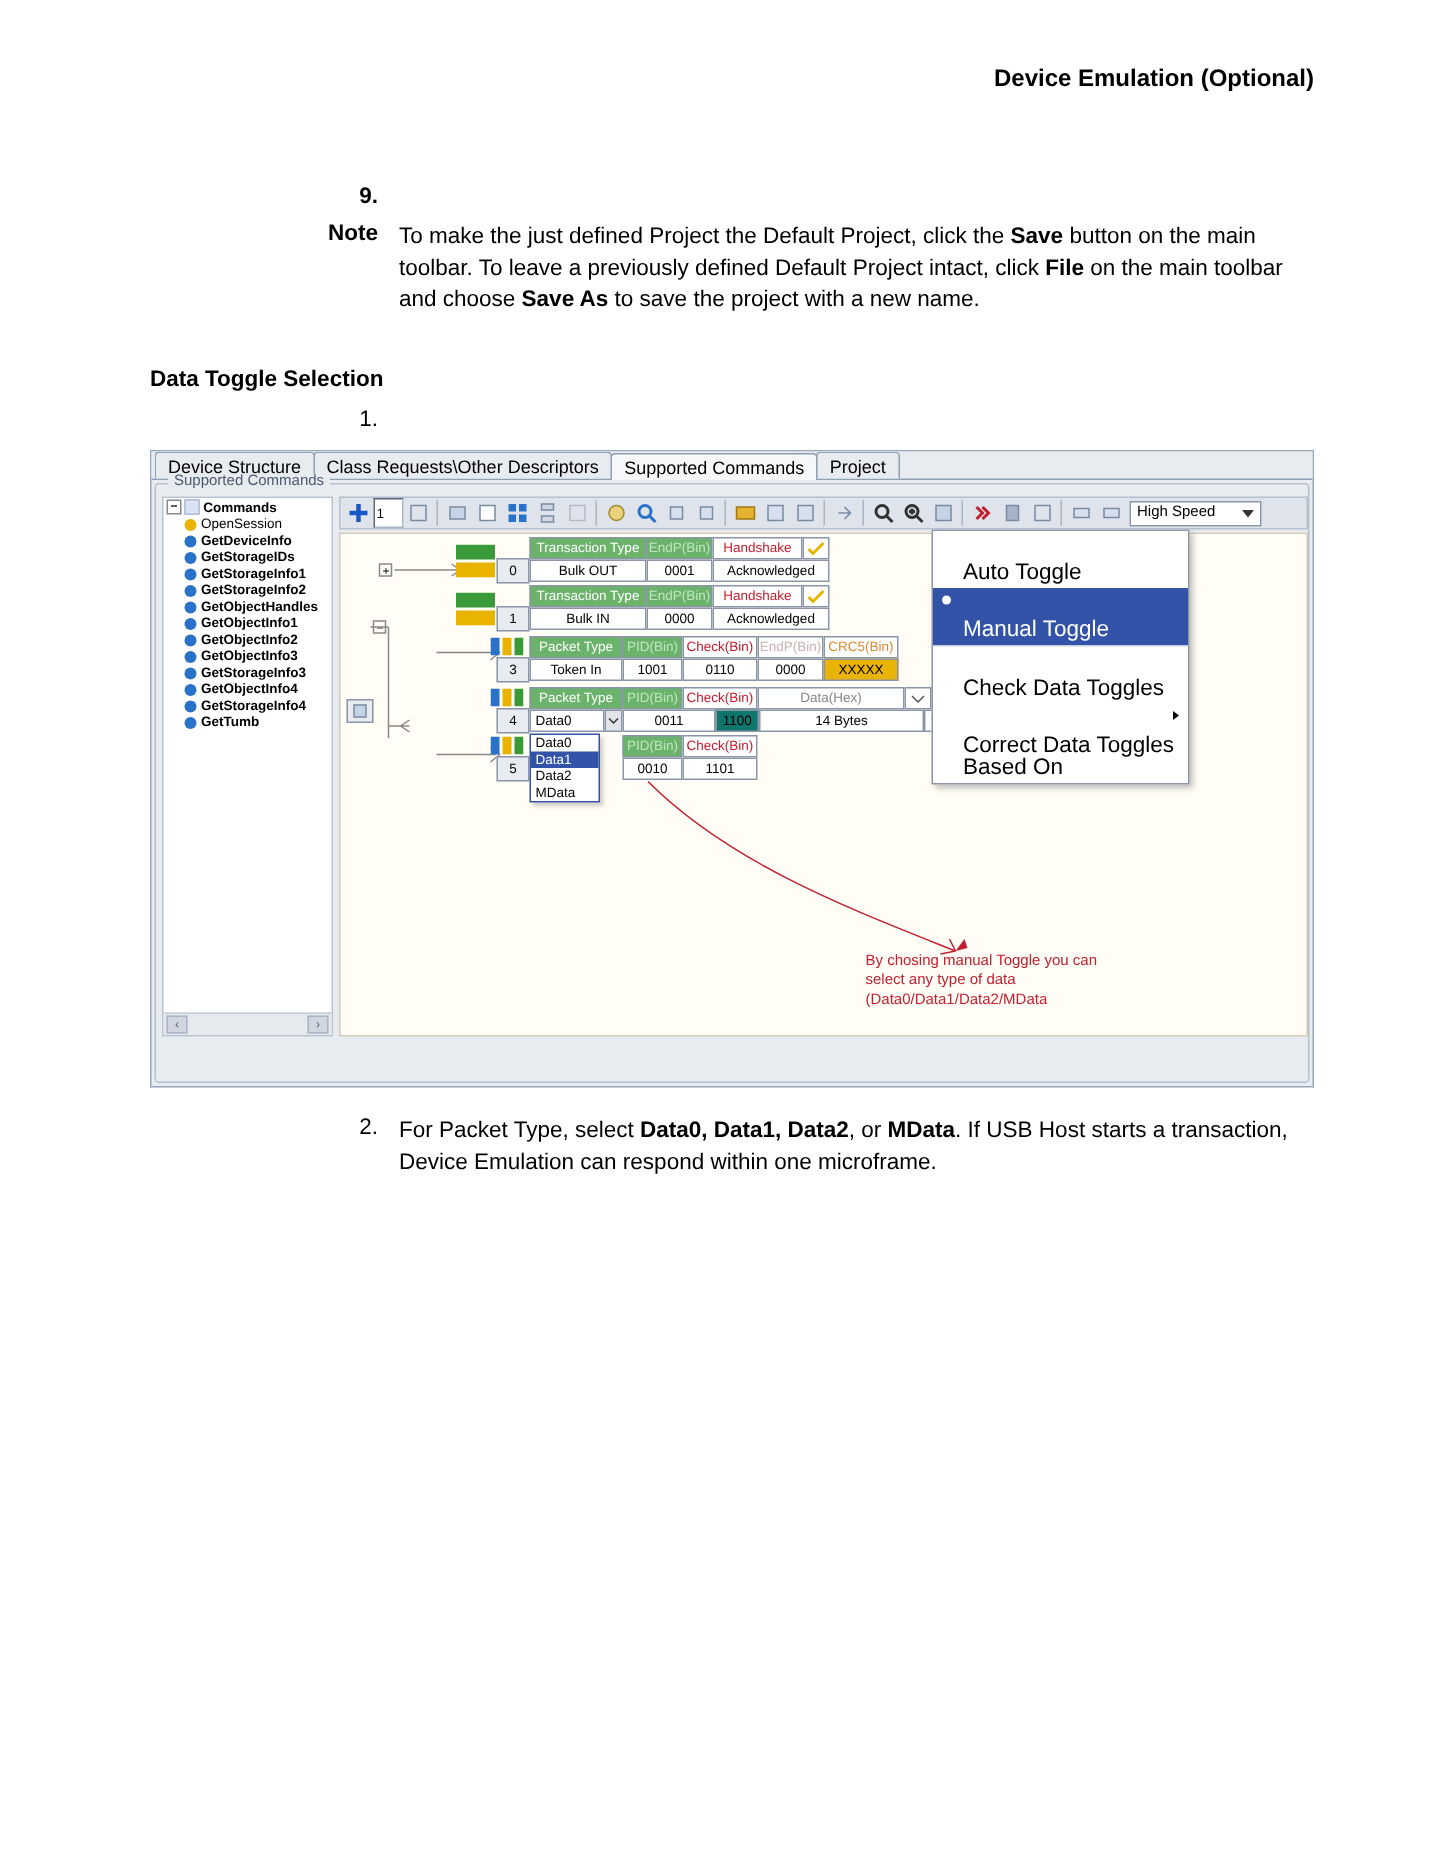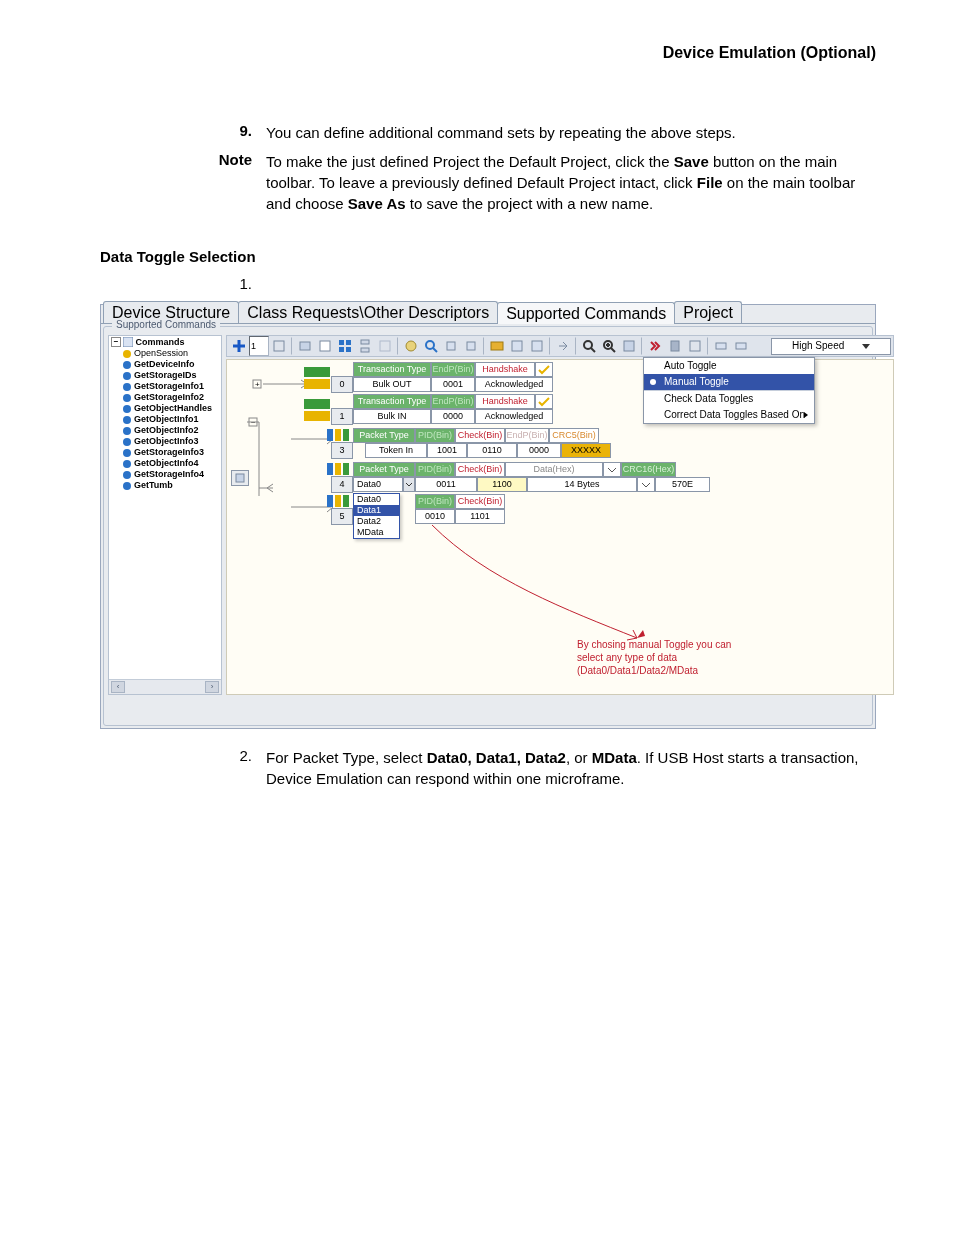--- a/index.html
+++ b/index.html
@@ -5,45 +5,45 @@
 html,body{margin:0;padding:0}
 body{font-family:Arial,Helvetica,sans-serif;font-size:15px;color:#000;width:954px;box-sizing:border-box;padding:44px 78px 40px 102px}
 .hdr{text-align:right;font-weight:bold;font-size:16px;margin-bottom:60px}
 .row{display:flex;align-items:flex-start;margin-bottom:8px}
 .gut{width:150px;flex:0 0 150px;text-align:right;padding-right:14px;font-weight:bold}
 .txt{flex:1;line-height:1.4}
 .h2{font-weight:bold;font-size:15px;margin:34px 0 10px -2px}
 
 .app{border:1px solid #9aa7bd;background:#e8ebef;font-family:Tahoma,Arial,sans-serif;font-size:10px;margin:12px 0 18px -2px;line-height:1}
 .tabs{display:flex;border-bottom:1px solid #90a0b4;background:#e8ebef;height:18px;align-items:flex-end;padding-left:2px}
-.tab{padding:3px 8px 2px;border:1px solid #90a0b4;border-bottom:none;margin-right:-1px;background:#e8ebef;border-radius:3px 3px 0 0;font-size:16px}
+.tab{padding:3px 8px 2px;border:1px solid #90a0b4;border-bottom:none;margin-right:-1px;background:#e8ebef;border-radius:3px 3px 0 0;font-size:12px}
 .tab.cur{background:#f6f7f9;position:relative;top:1px}
 .grp{border:1px solid #b7c2d1;margin:2px;border-radius:3px;position:relative}
 .grp-lab{position:absolute;top:-7px;left:8px;background:#e8ebef;padding:0 4px;font-size:10px;color:#4c5a70}
 .body{display:flex;padding-top:8px;min-height:390px}
 .tree{width:112px;flex:0 0 112px;border:1px solid #b7c2d1;background:#fff;margin:0 4px;height:358px;overflow:hidden;position:relative}
 .tn{display:flex;align-items:center;padding:1px 2px;font-size:9px;white-space:nowrap}
 .tn.root{font-weight:bold}
 .tn .sq{width:8px;height:8px;border:1px solid #888;display:flex;align-items:center;justify-content:center;font-size:8px;margin-right:2px}
 .tico{width:8px;height:8px;background:#2a72c8;border-radius:50%;margin:0 3px 0 12px;flex:0 0 8px}
 .tico.y{background:#e8b400}
 .tscroll{position:absolute;bottom:0;left:0;right:0;height:14px;background:#e6e9ee;border-top:1px solid #c3ccd8;display:flex;align-items:center;justify-content:space-between;padding:0 2px}
 .tscroll span{width:12px;height:10px;background:#d0d6e0;border:1px solid #a9b4c4;display:flex;align-items:center;justify-content:center;font-size:8px;color:#4c5a70}
 
 .main{flex:1}
 .tb{display:flex;align-items:center;background:#dfe4ec;border:1px solid #b7c2d1;height:20px;gap:0;padding:0 2px;position:relative}
 .tbn{width:18px;height:18px;display:flex;align-items:center;justify-content:center;border:1px solid transparent;margin:0 0px}
 .tbn svg{display:block}
 .tbn.sep{width:0;border-left:1px solid #a9b4c4;height:16px;margin:0 2px}
-.spd{border:1px solid #8a96a8;background:#fff;height:15px;width:78px;font-size:10px;padding:0 20px;display:flex;align-items:center;justify-content:space-between;margin-left:20px}
+.spd{border:1px solid #8a96a8;background:#fff;height:15px;width:78px;font-size:10px;padding:0 4px;display:flex;align-items:center;justify-content:space-between;margin-left:2px}
 .spd b{font-weight:normal}
 .spd i{border-left:4px solid transparent;border-right:4px solid transparent;border-top:5px solid #333}
 
 .dd{position:absolute;right:78px;top:21px;width:170px;background:#fff;border:1px solid #8a96a8;box-shadow:2px 2px 4px rgba(0,0,0,.25);z-index:5}
-.ddi{padding:3px 6px 3px 20px;font-size:10px;position:relative}
+.ddi{padding:20px 6px 3px 20px;font-size:15px;position:relative}
 .ddi.sel{background:#3353a8;color:#fff}
 .ddi .dot{position:absolute;left:6px;top:5px;width:6px;height:6px;border-radius:50%;background:#3353a8}
 .ddi.sel .dot{background:#fff}
 .ddi .arr{position:absolute;right:6px;top:5px;border-top:3px solid transparent;border-bottom:3px solid transparent;border-left:4px solid #000}
 
 .cv{position:relative;background:#fffdf5;border:1px solid #cfcbb7;height:334px;margin-top:2px}
 .pin{position:absolute;border:1px solid #8a96a8;background:#e8ebef;width:16px;height:14px;display:flex;align-items:center;justify-content:center}
 .cell{position:absolute;border:1px solid #8a96a8;height:15px;display:flex;align-items:flex-end;font-size:9px;background:#fff;box-sizing:border-box}
 .cell.h{border:none;background:transparent}
 .cell.h span{height:15px;display:flex;align-items:center;justify-content:center;border:1px solid #8a96a8;box-sizing:border-box}
@@ -54,21 +54,20 @@
 .data-dd div{padding:1px 3px;font-size:9px}
 .data-dd .sel{background:#3353a8;color:#fff}
 </style>
 </head>
 <body>
 
 <div class="hdr">Device Emulation (Optional)</div>
 
 <div class="row">
  <div class="gut">9.</div>
- <div class="txt">You can define additional command sets by repeating the above steps.</div>
 </div>
 
 <div class="row">
  <div class="gut">Note</div>
  <div class="txt">
   <span>To make the just defined Project the Default Project, click the </span><b>Save</b><span> button on the main toolbar. To leave a previously defined Default Project intact, click </span><b>File</b><span> on the main toolbar and choose </span><b>Save As</b><span> to save the project with a new name.</span>
  </div>
 </div>
 
 <div class="h2">Data Toggle Selection</div>
@@ -371,21 +370,21 @@
               </svg>
             </div>
      <div class="numbox" style="left:104px;top:82px">3</div>
      <div class="cell h" style="left:126px;top:68px">
       <span style="width:62px;background:#6bb36b;color:#fff">Packet Type</span>
       <span style="width:40px;background:#6bb36b;color:#bfe6bf">PID(Bin)</span>
       <span style="width:50px;background:#fff;color:#c02030">Check(Bin)</span>
       <span style="width:44px;background:#fff;color:#c8b0b0">EndP(Bin)</span>
       <span style="width:50px;background:#fff;color:#d88a30">CRC5(Bin)</span>
      </div>
-     <div class="cell h" style="left:138px;top:83px">
+     <div class="cell h" style="left:126px;top:83px">
       <span style="width:62px;background:#fff">Token In</span>
       <span style="width:40px;background:#fff">1001</span>
       <span style="width:50px;background:#fff">0110</span>
       <span style="width:44px;background:#fff">0000</span>
       <span style="width:50px;background:#eab308">XXXXX</span>
      </div>
 
      <div class="ico24" style="left:100px;top:102px;width:22px;height:14px">
               <svg width="22" height="12">
                 <rect width="6" height="12" fill="#2a72c8"></rect>
@@ -407,21 +406,21 @@
       <span style="width:55px;background:#6bb36b;color:#d6f0d6">CRC16(Hex)</span>
      </div>
      <div class="cell h" style="left:126px;top:117px">
       <span style="width:50px;background:#fff;justify-content:flex-start;padding-left:3px">Data0</span>
       <span style="width:12px;background:#e0e4ea">
                 <svg width="8" height="8">
                   <path d="M1 2l3 3 3-3" fill="none" stroke="#333"></path>
                 </svg>
               </span>
       <span style="width:62px;background:#fff">0011</span>
-      <span style="width:50px;background:#fef9c3">1100</span>
+      <span style="width:29px;background:#0f766e">1100</span>
       <span style="width:110px;background:#fff;justify-content:center">14 Bytes</span>
       <span style="width:18px;background:#fff">
                 <svg width="10" height="10">
                   <path d="M1 3l4 4 4-4" fill="none" stroke="#555"></path>
                 </svg>
               </span>
       <span style="width:55px;background:#fff;justify-content:center">570E</span>
      </div>
 
      <svg style="position:absolute;left:62px;top:140px" width="48" height="14">

